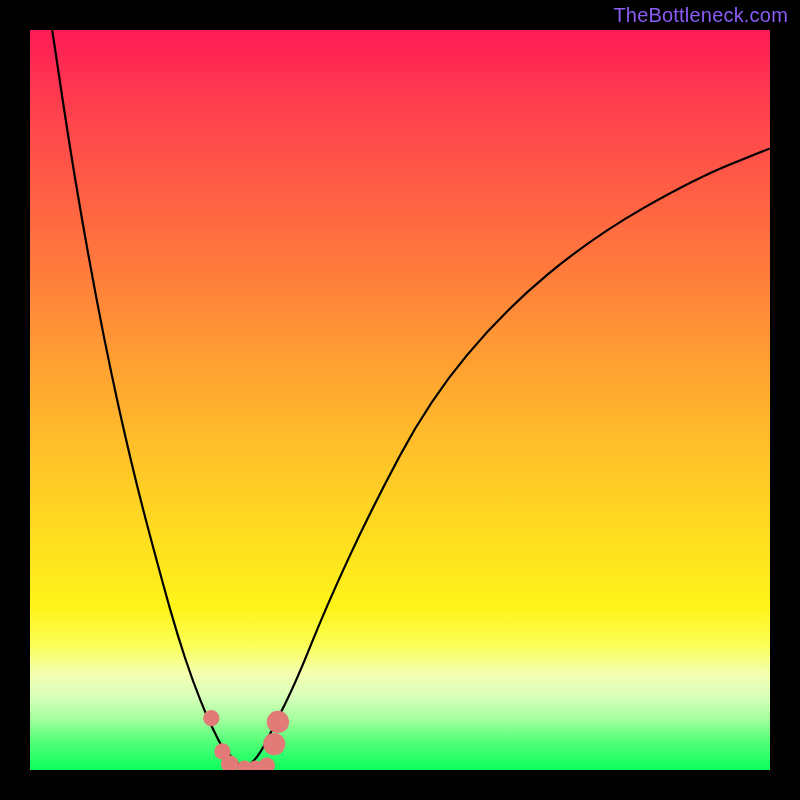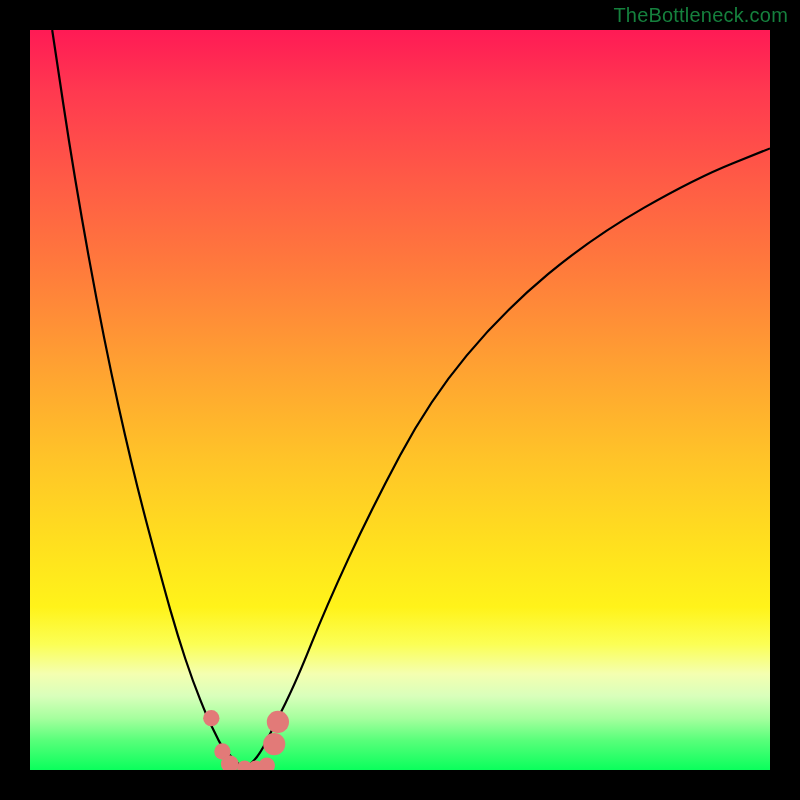--- a/index.html
+++ b/index.html
@@ -41,21 +41,21 @@
       #d9ffbb 90%,
       #a6ff9e 93%,
       #58ff7a 96%,
       #0aff5c 100%
     );
   }
   .watermark {
     position: absolute;
     top: 4px;
     right: 12px;
-    color: #15803d;
+    color: #8b5cf6;
     font-size: 20px;
     letter-spacing: 0.2px;
     user-select: none;
   }
   svg.curve {
     position: absolute;
     left: 0;
     top: 0;
     width: 740px;
     height: 740px;

